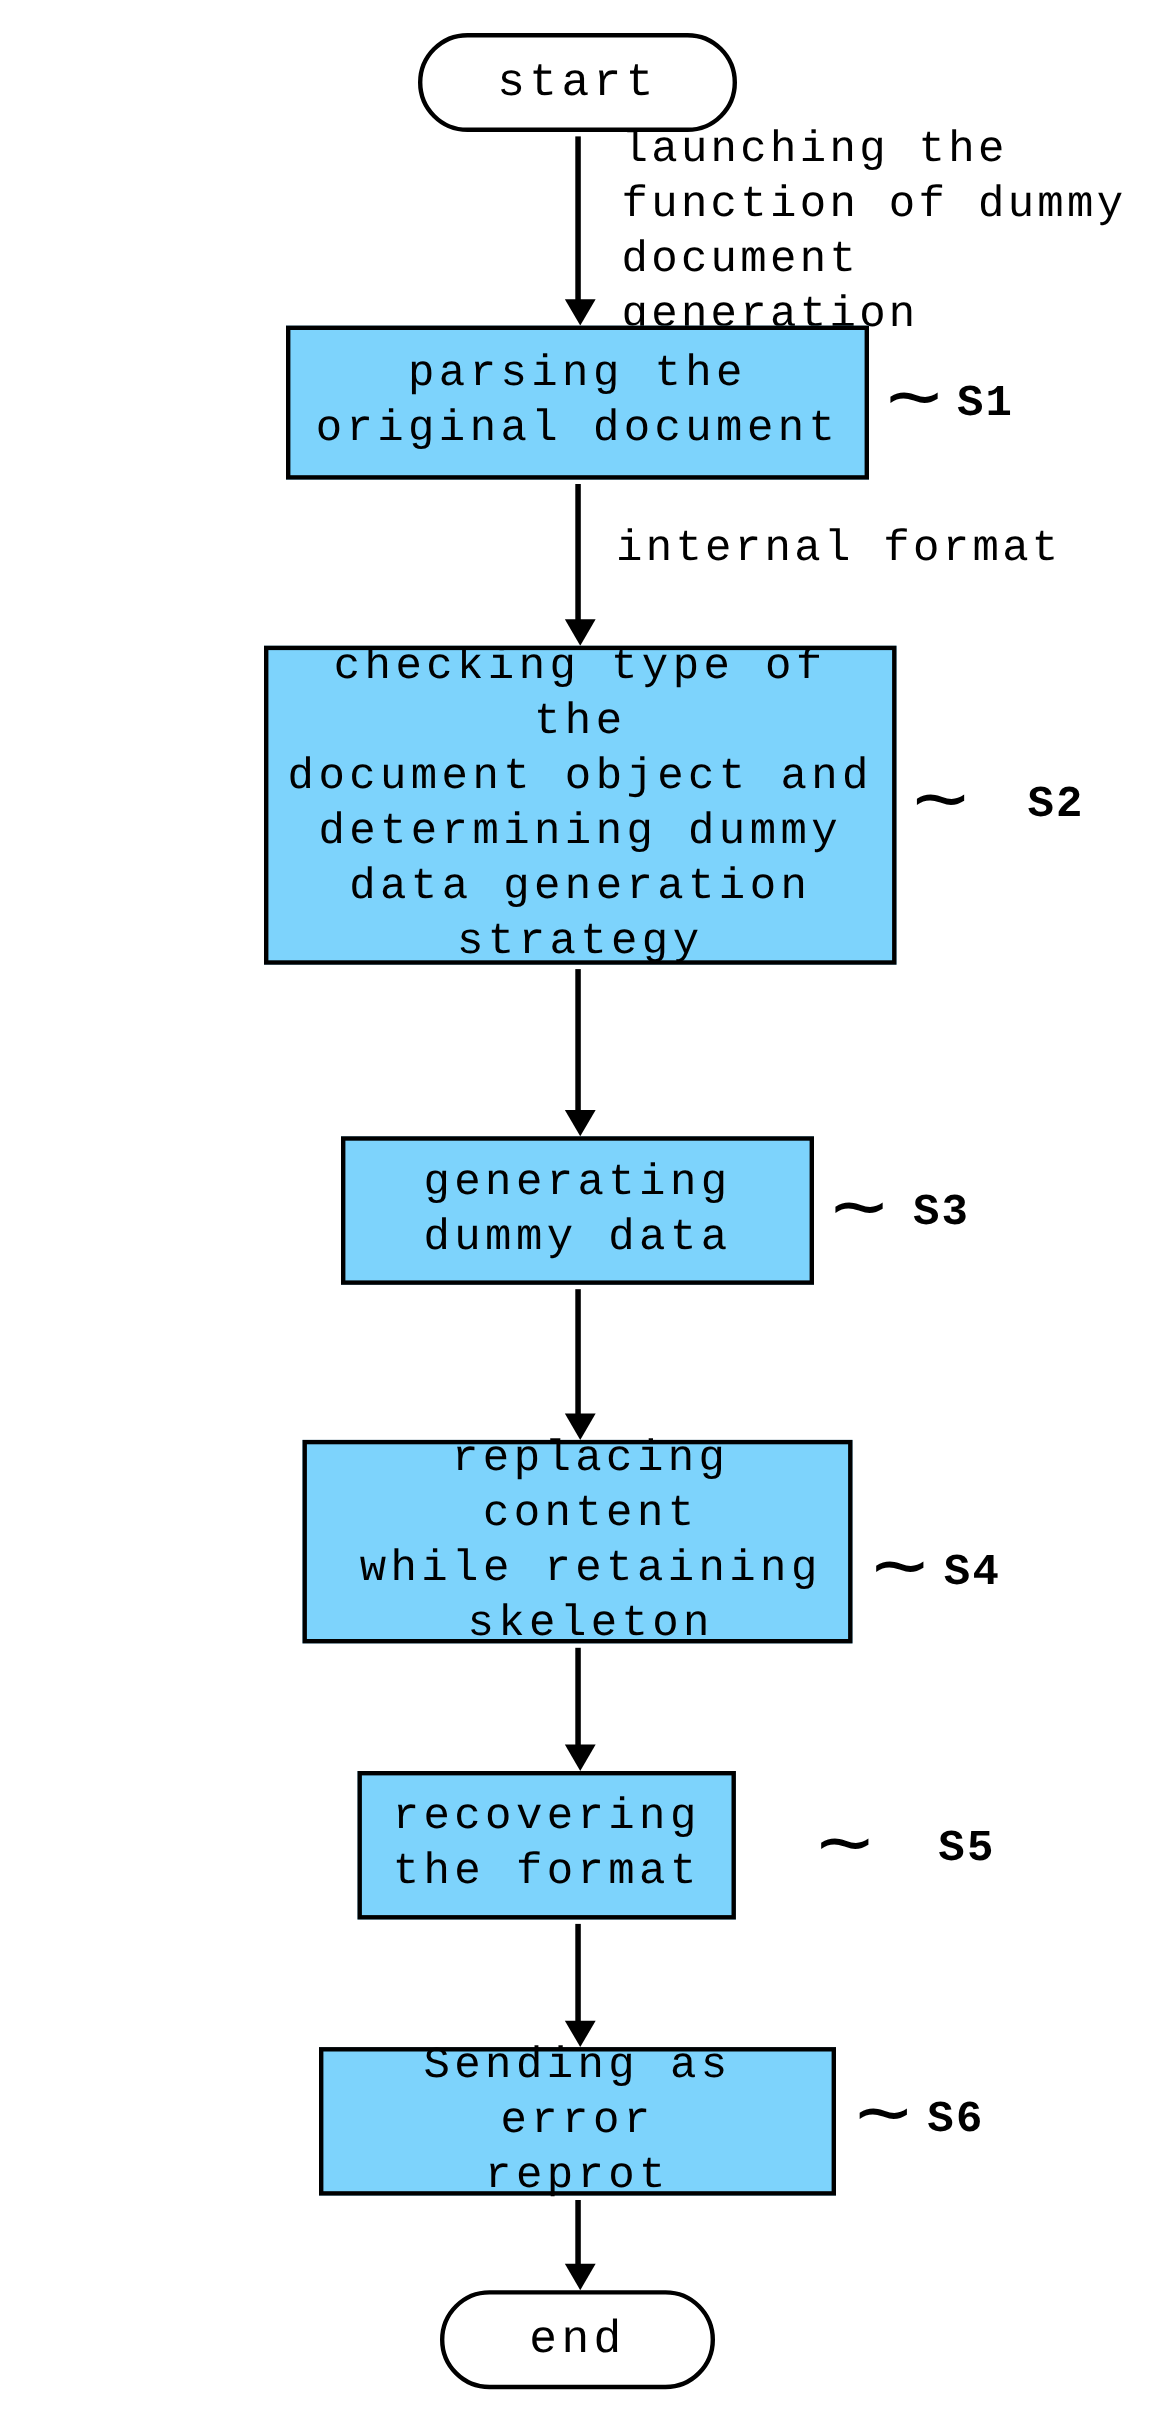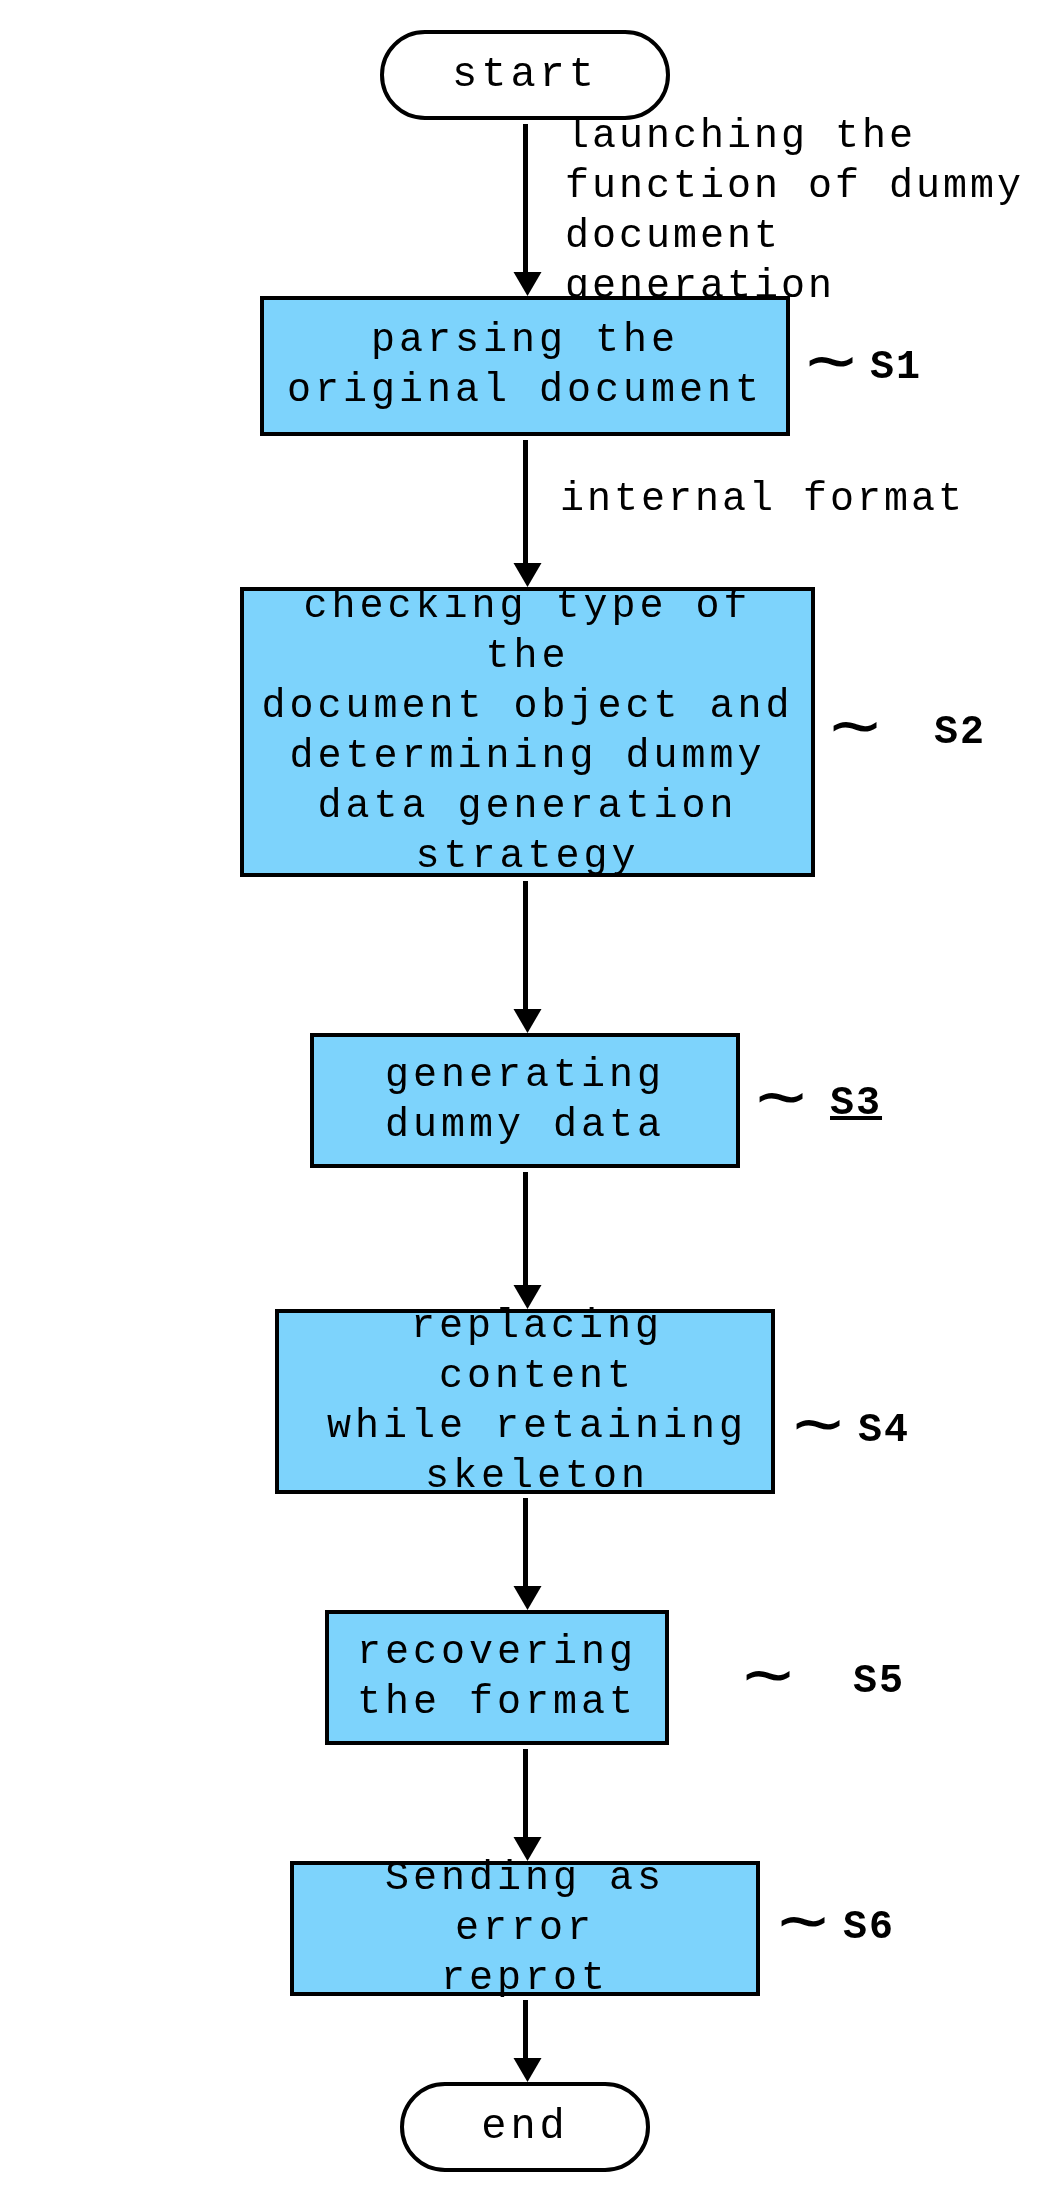--- a/index.html
+++ b/index.html
@@ -96,21 +96,21 @@
 strategy</div>
 <div class="tilde" style="left:830px; top:705px;">∼</div>
 <div class="step-label" style="left:903px; top:710px;margin-left:31px;">S2</div>
 
 <div class="arrow-line" style="left:523px; top:881px; height:130px;"></div>
 <div class="arrow-head" style="left:525px; top:1009px;"></div>
 
 <div class="node process" style="left:310px; top:1033px; width:430px; height:135px; white-space:pre-line;">generating
 dummy data</div>
 <div class="tilde" style="left:756px; top:1076px;">∼</div>
-<div class="step-label" style="left:830px; top:1081px;text-decoration:underline;">S3</div>
+<div class="step-label" style="left:830px; top:1081px;">S3</div>
 
 <div class="arrow-line" style="left:523px; top:1172px; height:115px;"></div>
 <div class="arrow-head" style="left:525px; top:1285px;"></div>
 
 <div class="node process" style="left:275px; top:1309px; width:500px; height:185px; white-space:pre-line;padding-left:34px;">replacing content
 while retaining
 skeleton</div>
 <div class="tilde" style="left:793px; top:1403px;">∼</div>
 <div class="step-label" style="left:858px; top:1408px;">S4</div>
 

